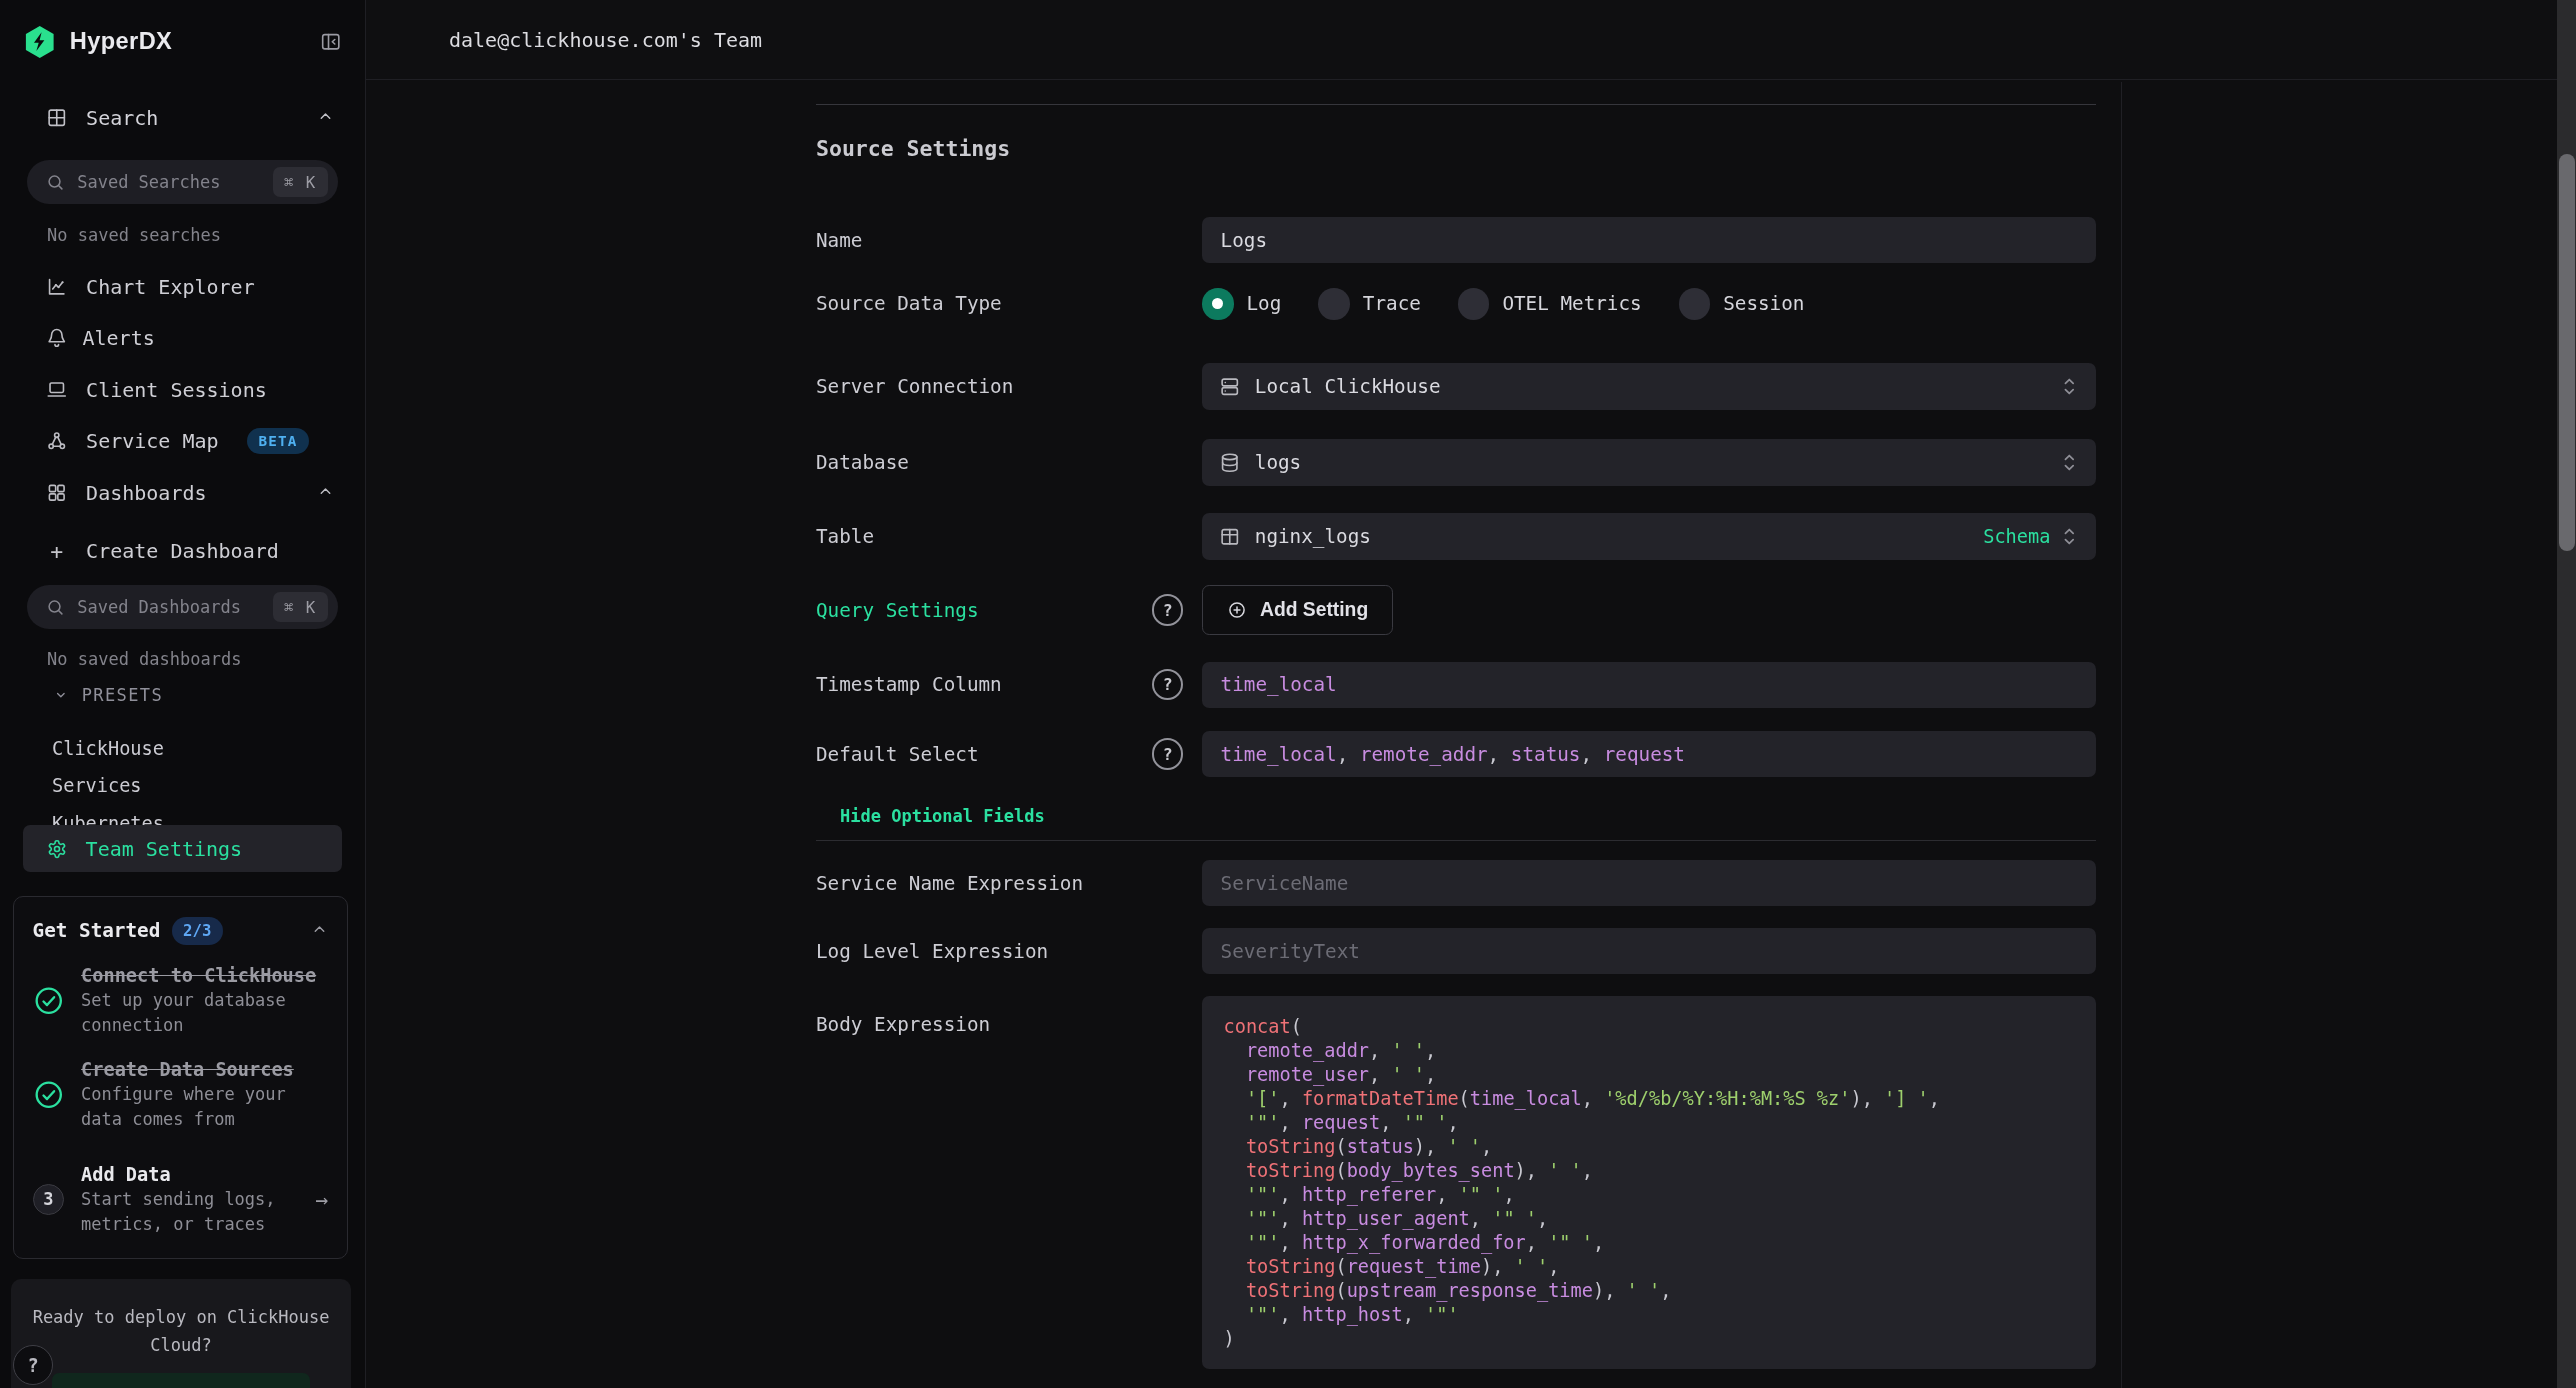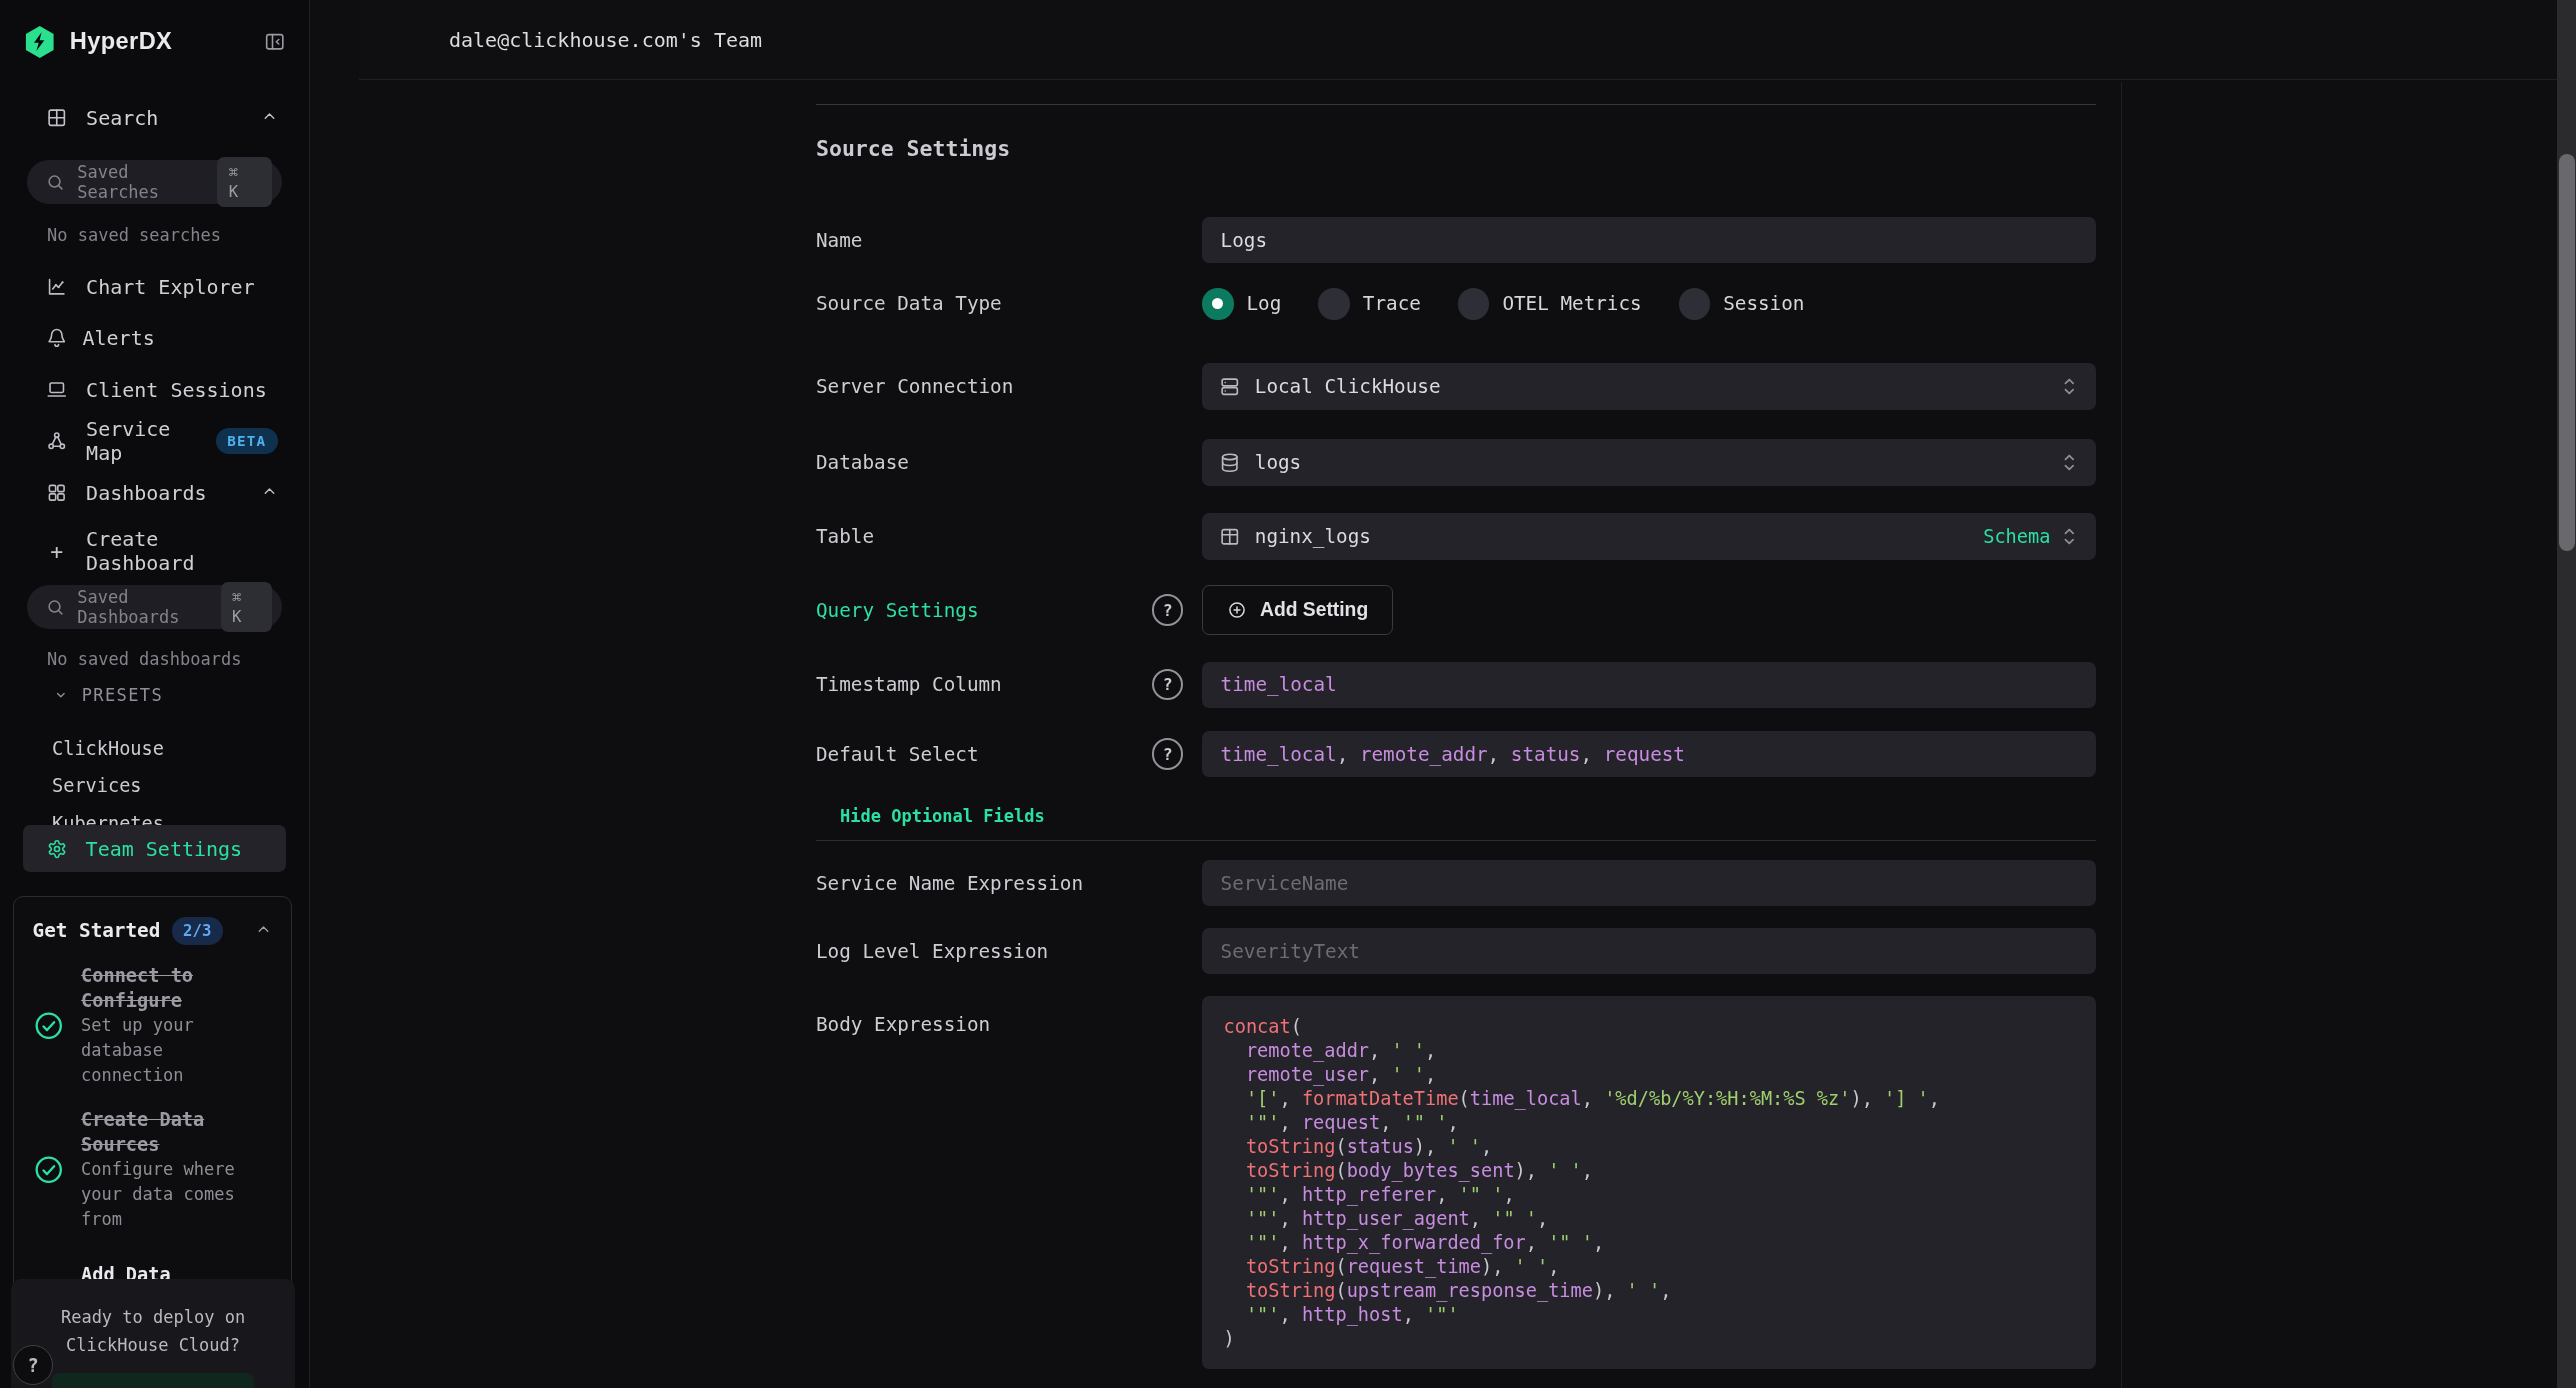--- a/index.html
+++ b/index.html
@@ -1,20 +1,20 @@
 <!DOCTYPE html>
 <html style="font-size:11.4px"><head>
 <meta charset="utf-8">
 <style>
   * { margin:0; padding:0; box-sizing:border-box; }
   html,body { width:2576px; height:1388px; overflow:hidden; background:#0e0e10;
     font-family:"DejaVu Sans Mono","Liberation Mono",monospace; -webkit-font-smoothing:antialiased; }
 
   
-  .sidebar { position:absolute; left:0; top:0; width:310px; height:1388px;
+  .sidebar { position:absolute; left:0; top:0; width:366px; height:1388px;
     background:#0b0b0d; border-right:1.4px solid #1f1f24; z-index:5; }
   .logo-row { position:absolute; left:24px; top:21.5px; right:24px; height:40px;
     display:flex; align-items:center; }
   .logo-hex { width:31.5px; height:34px; flex:none; }
   .logo-text { margin-left:14.3px; font-family:"Liberation Sans","DejaVu Sans",sans-serif;
     font-weight:bold; font-size:23.6px; color:#eaeaee; letter-spacing:0.4px; }
   .collapse-btn { margin-left:auto; color:#9a9aa2; width:21.5px; height:21.5px; cursor:pointer; }
   .collapse-btn svg { width:21.5px; height:21.5px; }
 
   .section-header { position:absolute; left:46px; right:31.5px; height:31.5px;
@@ -298,21 +298,21 @@
           </svg>
       </span>
     </div>
     <div id="steps">
         <div class="gs-step done">
           <span class="gs-ico"><svg viewBox="0 0 24 24" fill="none" stroke="currentColor" stroke-width="1.8" stroke-linecap="round" stroke-linejoin="round">
               <circle cx="12" cy="12" r="9.2"></circle>
               <path d="m8 12.6 2.7 2.7 5.4-6"></path>
             </svg></span>
           <span class="gs-texts">
-            <div class="gs-step-title">Connect to Configure</div>
+            <div class="gs-step-title">Connect to ClickHouse</div>
             <div class="gs-step-desc">Set up your database connection</div>
           </span>
         </div>
         <div class="gs-step done">
           <span class="gs-ico"><svg viewBox="0 0 24 24" fill="none" stroke="currentColor" stroke-width="1.8" stroke-linecap="round" stroke-linejoin="round">
               <circle cx="12" cy="12" r="9.2"></circle>
               <path d="m8 12.6 2.7 2.7 5.4-6"></path>
             </svg></span>
           <span class="gs-texts">
             <div class="gs-step-title">Create Data Sources</div>

